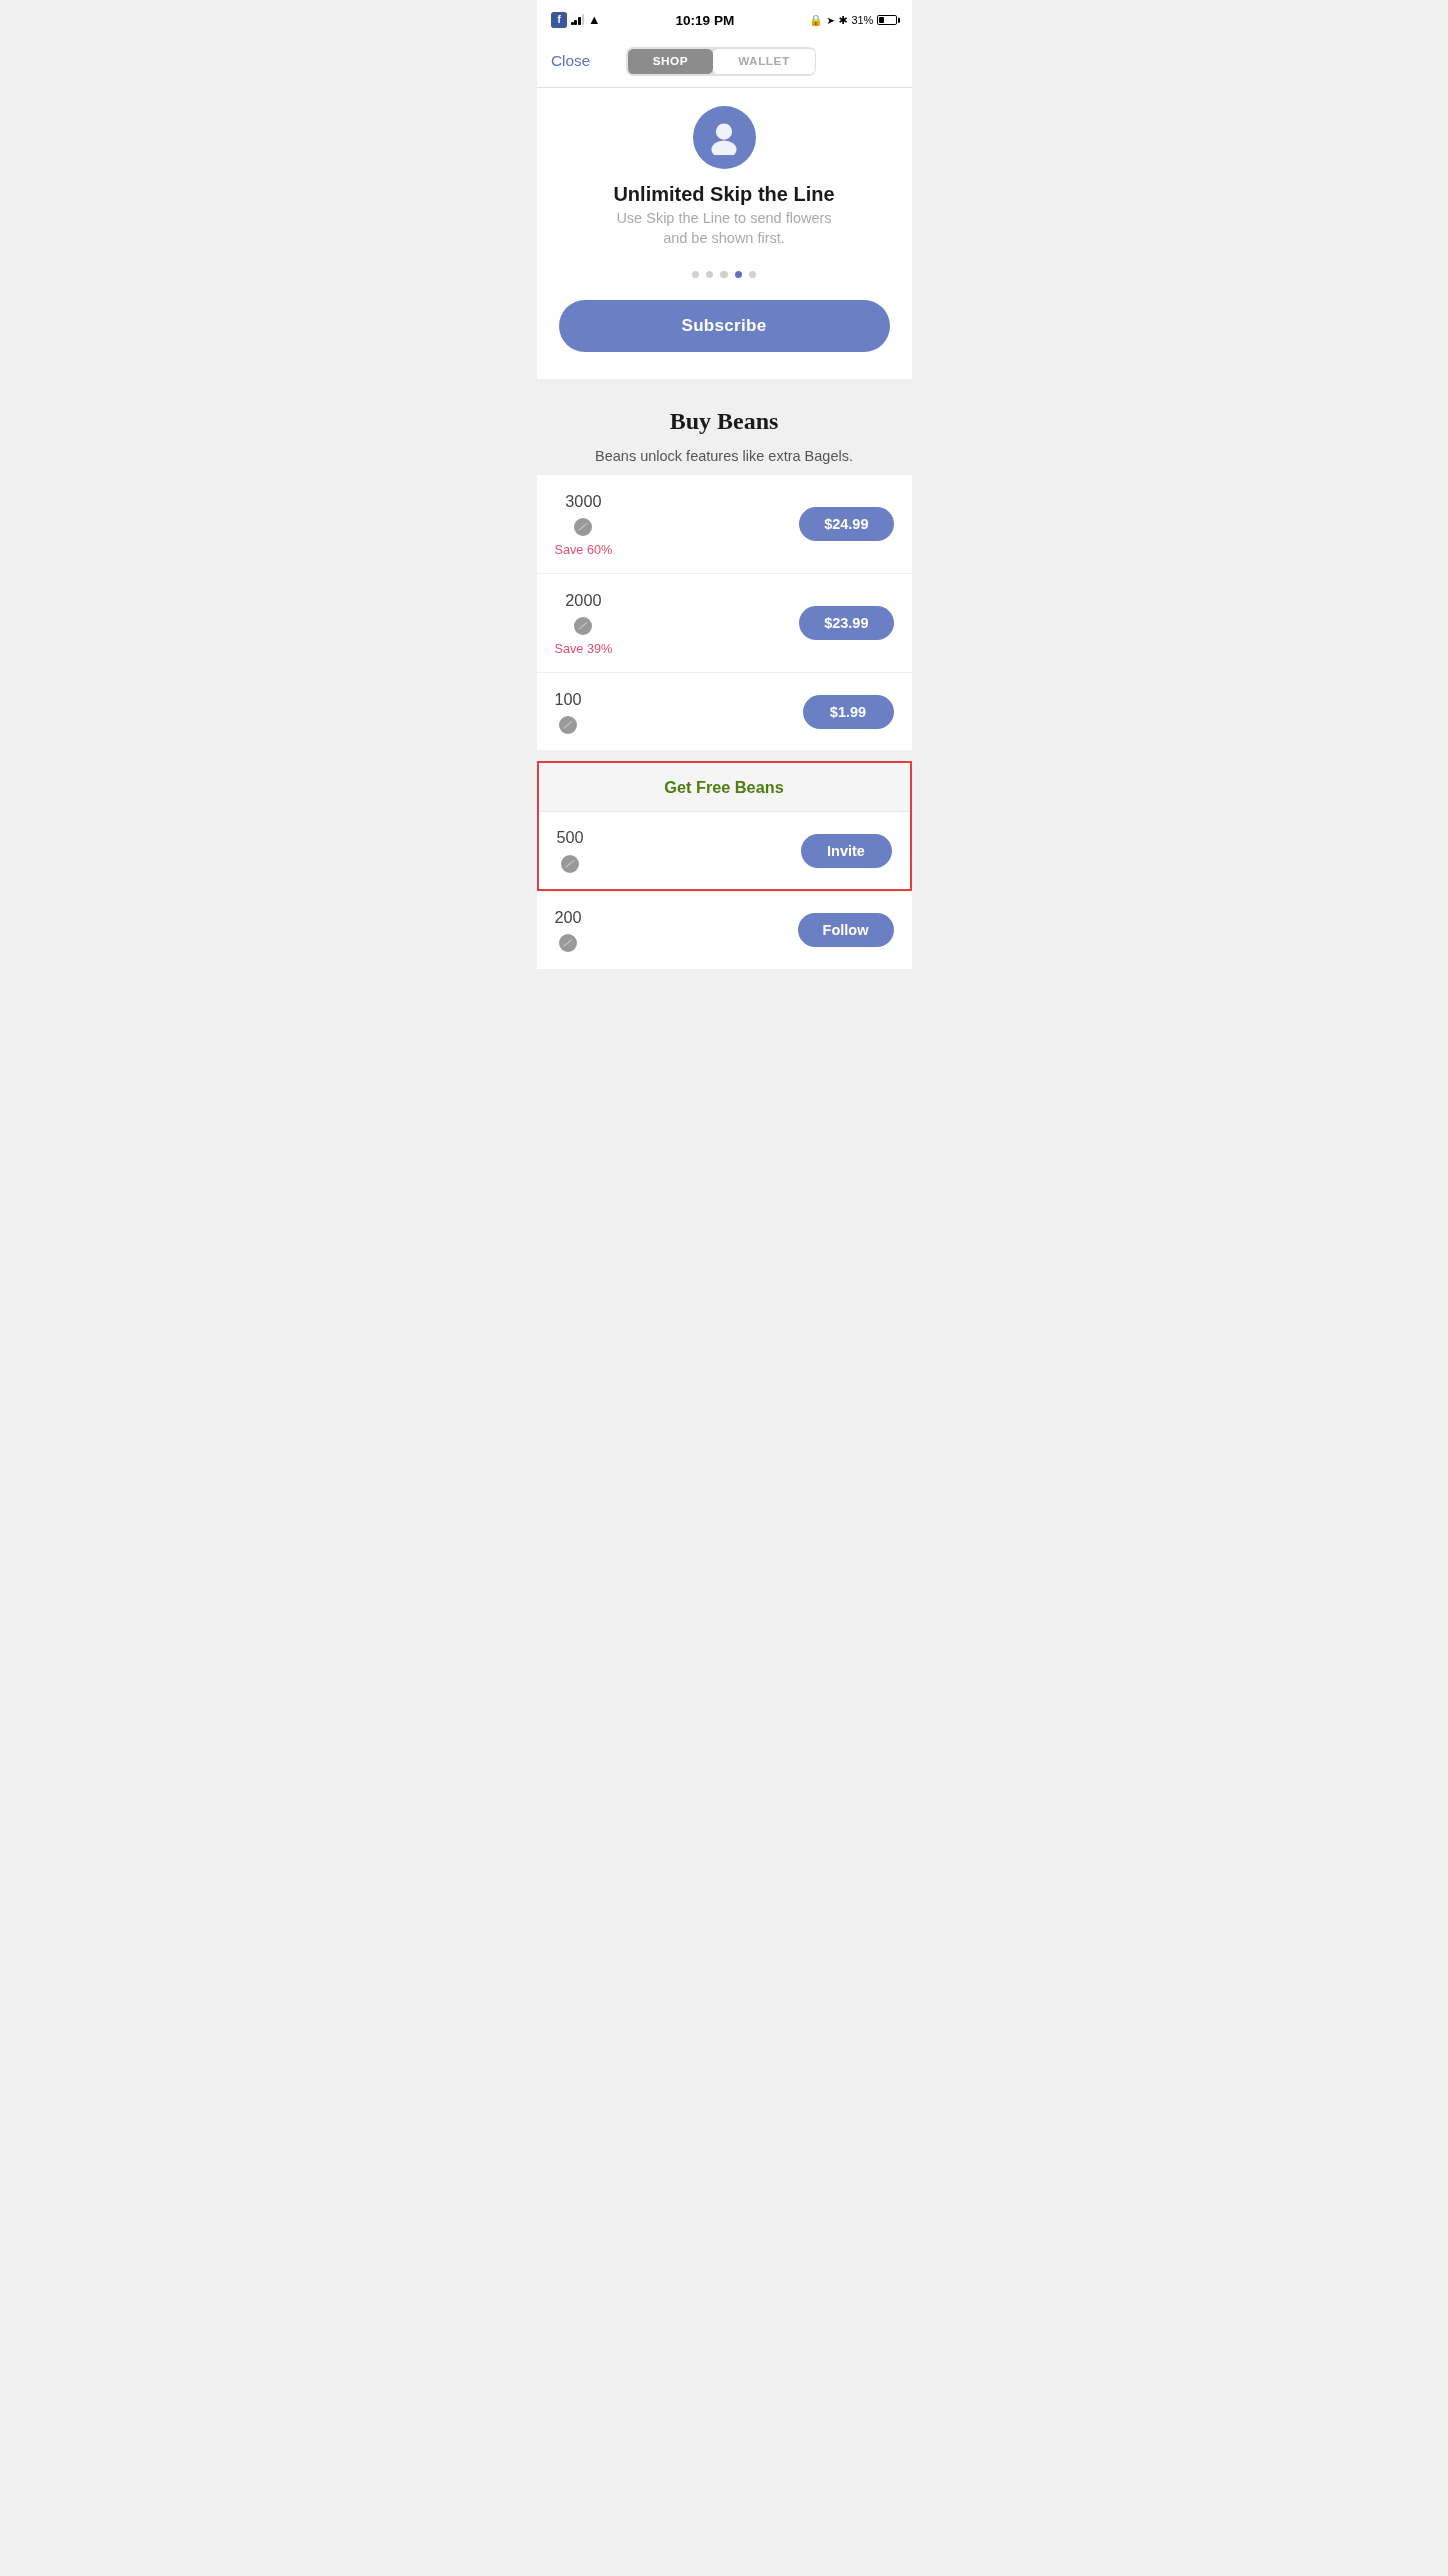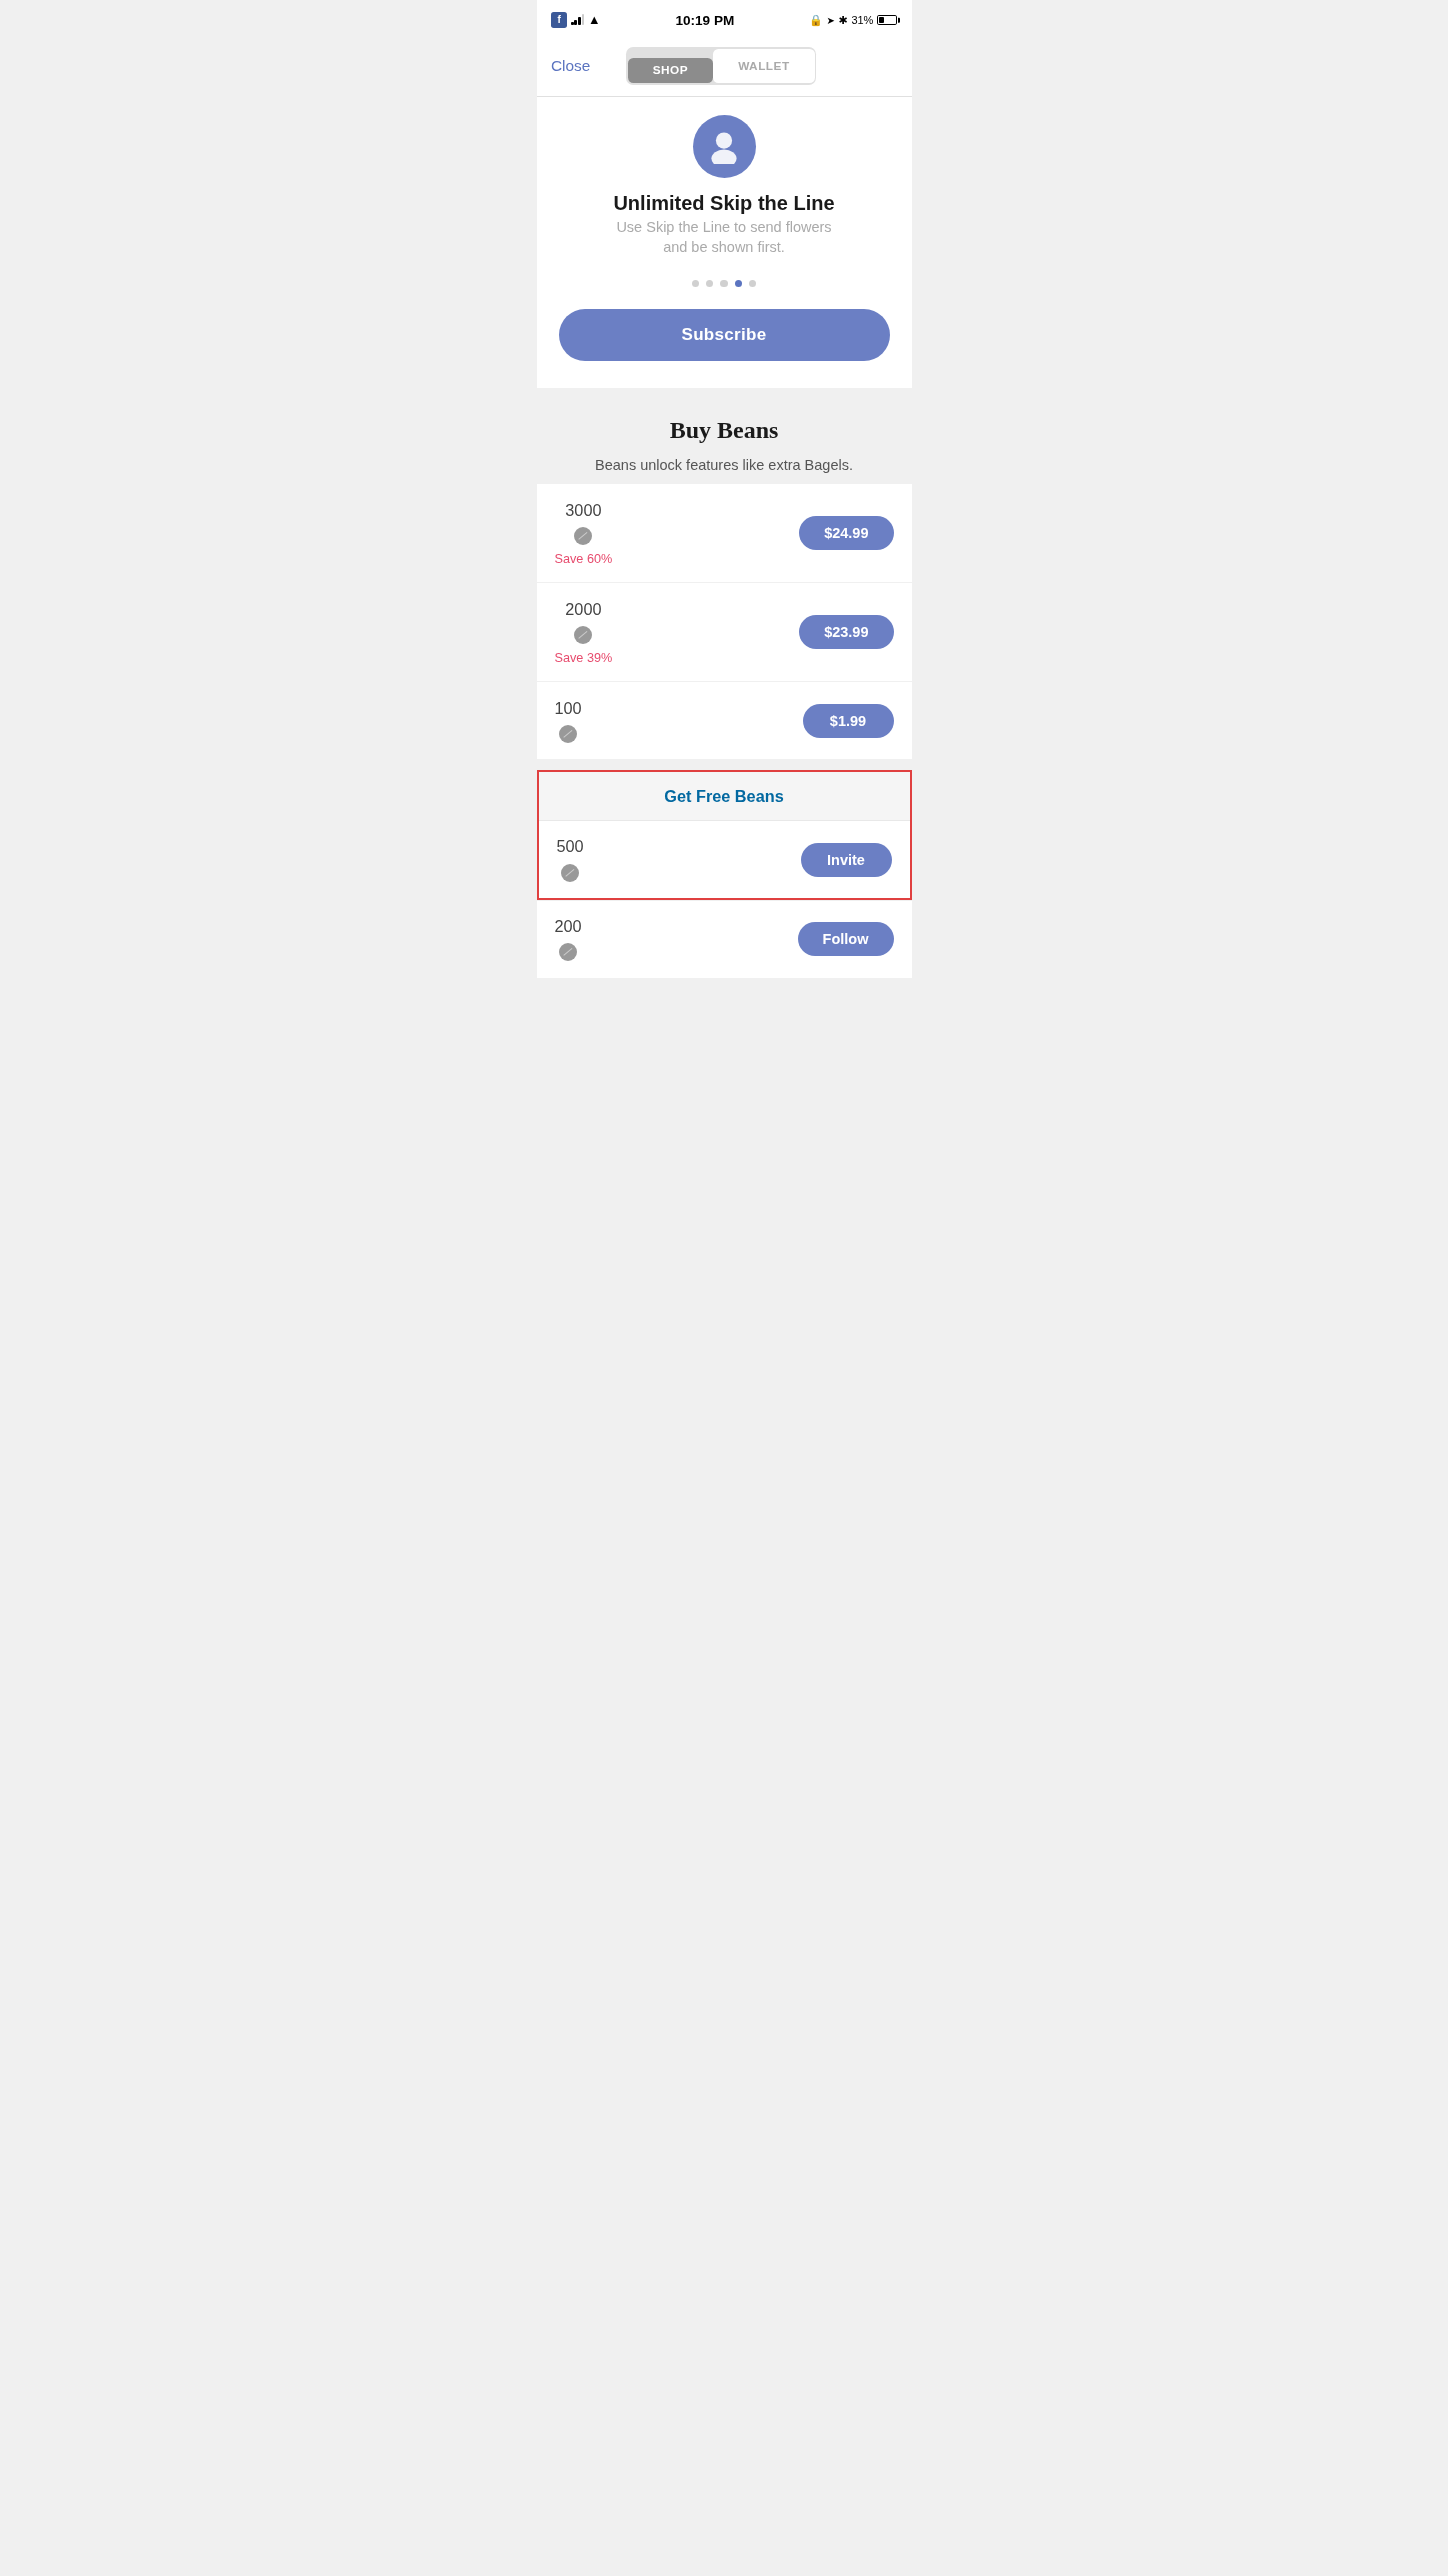--- a/index.html
+++ b/index.html
@@ -134,21 +134,20 @@
       font-weight: 600;
       color: #888;
       border-radius: 5.4px;
       cursor: pointer;
       letter-spacing: 0.5px;
     }
 
     .seg-btn.active {
       background: #8c8c8c;
       color: white;
-      margin-top: 9px;
     }
 
     .seg-btn.inactive {
       background: white;
       color: #aaa;
       border-radius: 5.4px;
     }
 
     
     .main-content {
@@ -321,21 +320,21 @@
     .free-beans-header {
       background: #f5f5f5;
       text-align: center;
       padding: 14.5px;
       border-bottom: 0.9px solid #e8e8e8;
     }
 
     .free-beans-title {
       font-size: 16.3px;
       font-weight: 700;
-      color: #0369a1;
+      color: #4d7c0f;
     }
 
     .free-bean-item {
       display: flex;
       align-items: center;
       justify-content: space-between;
       padding: 16.3px 18px;
       background: white;
     }
 

